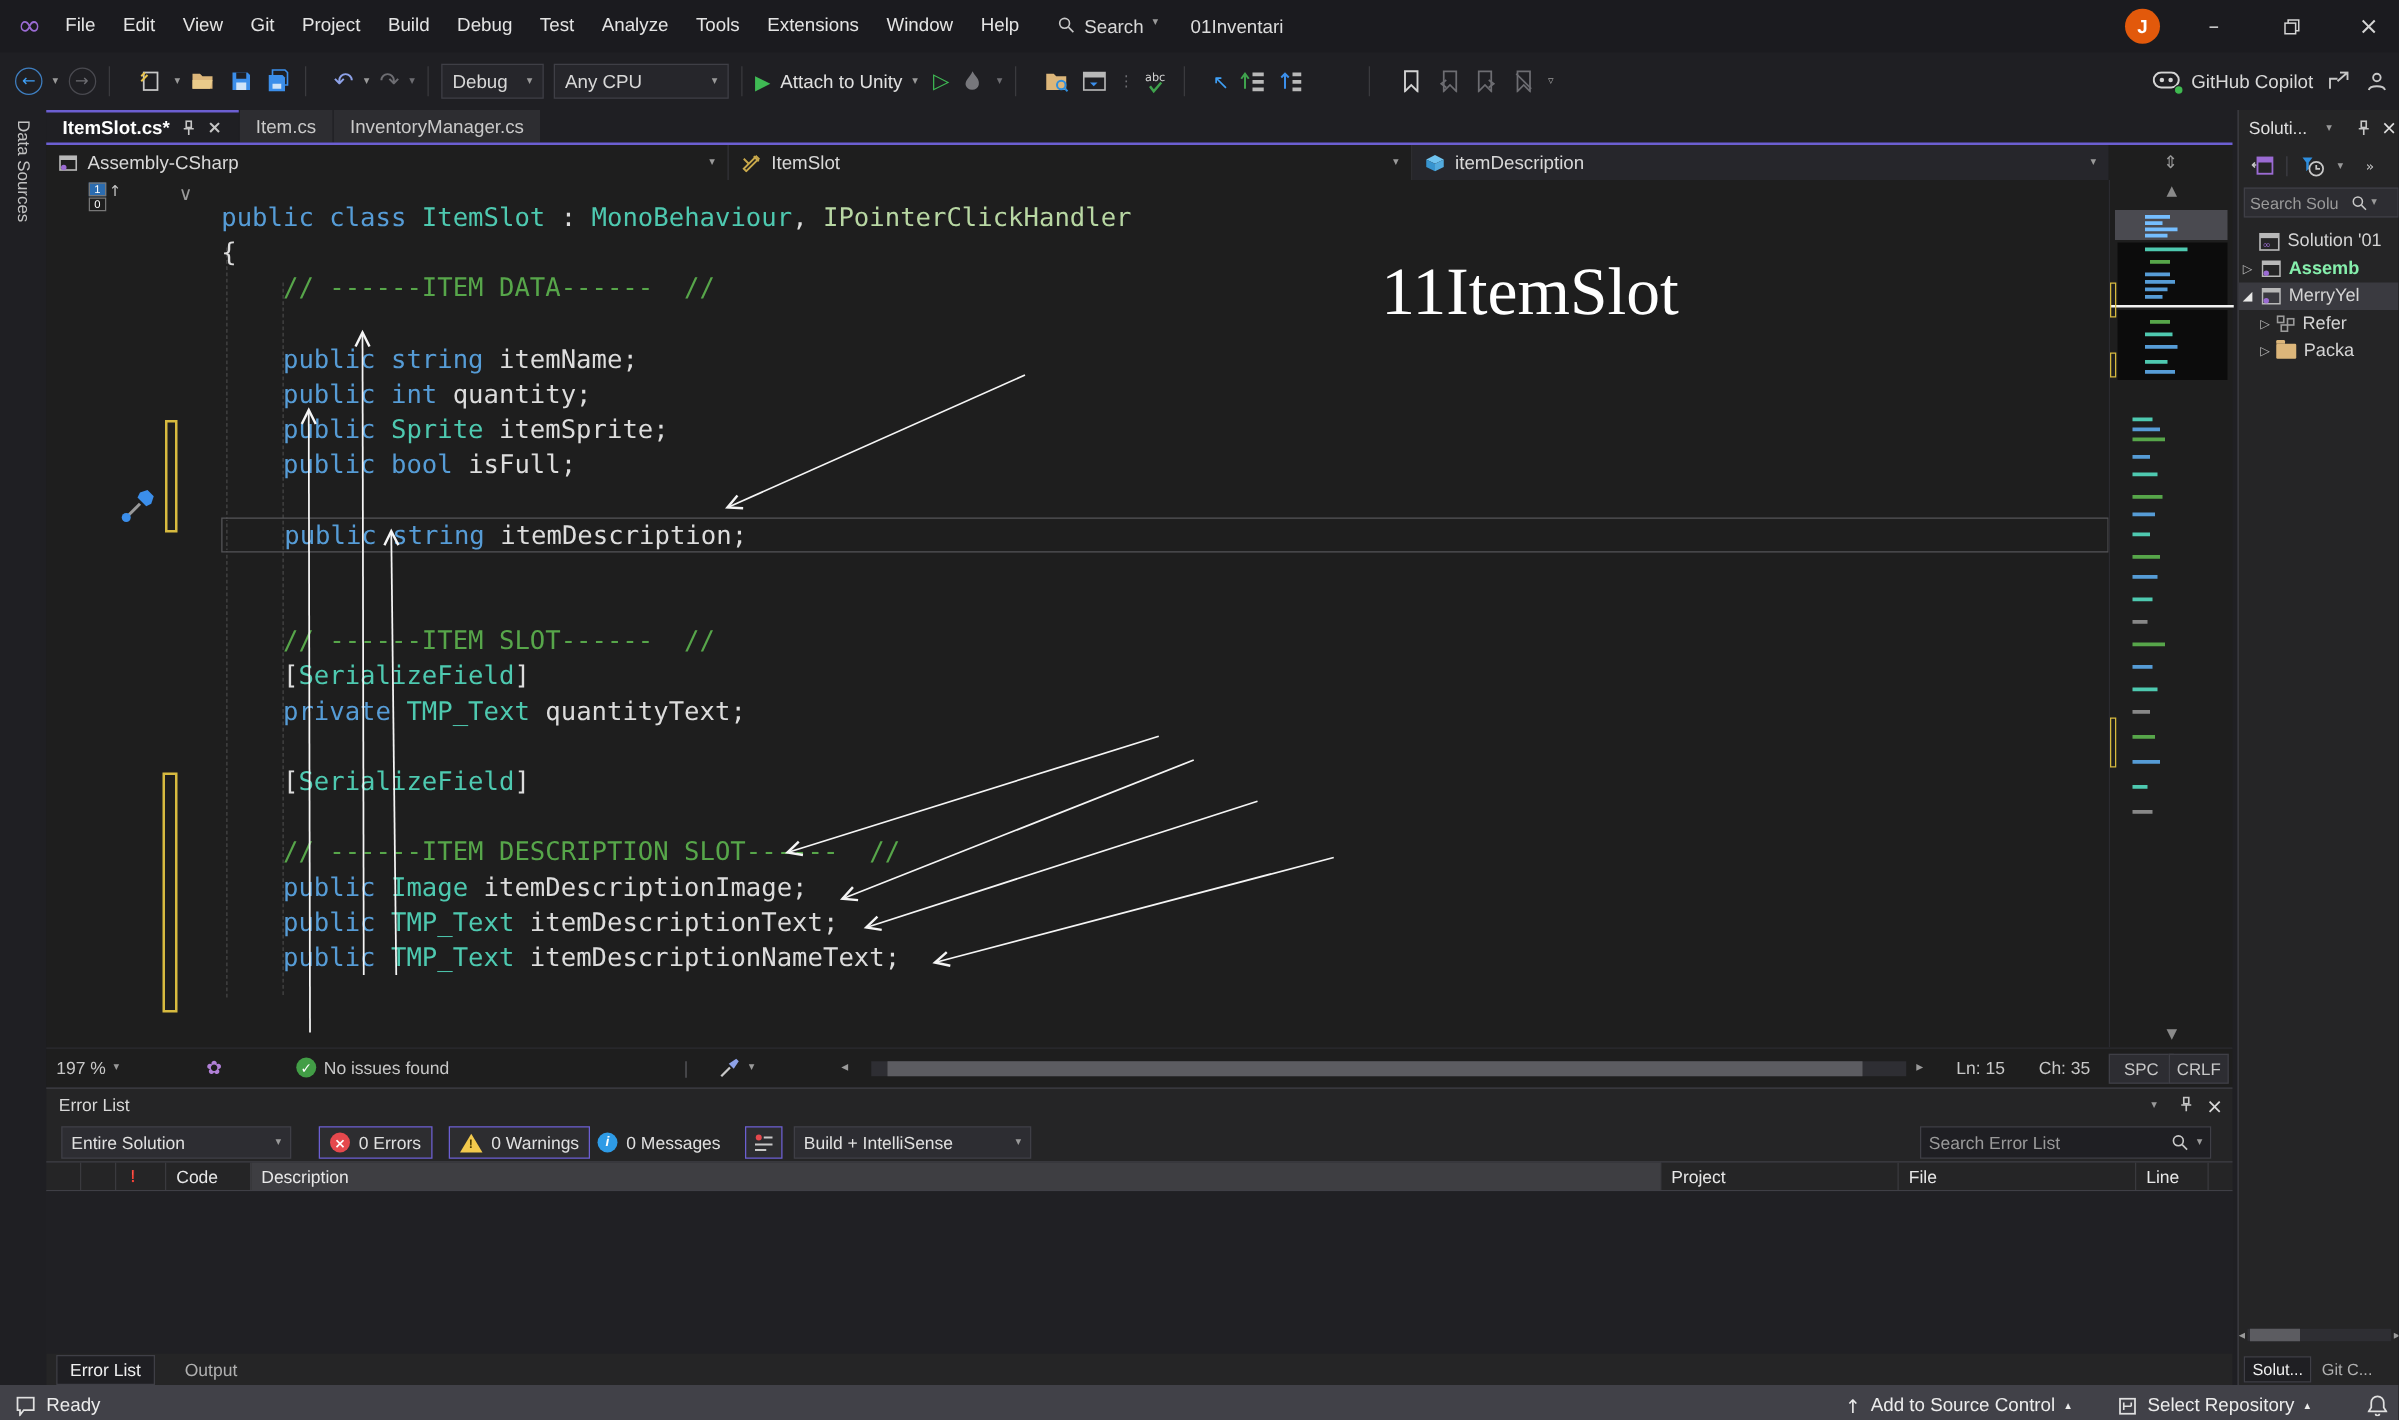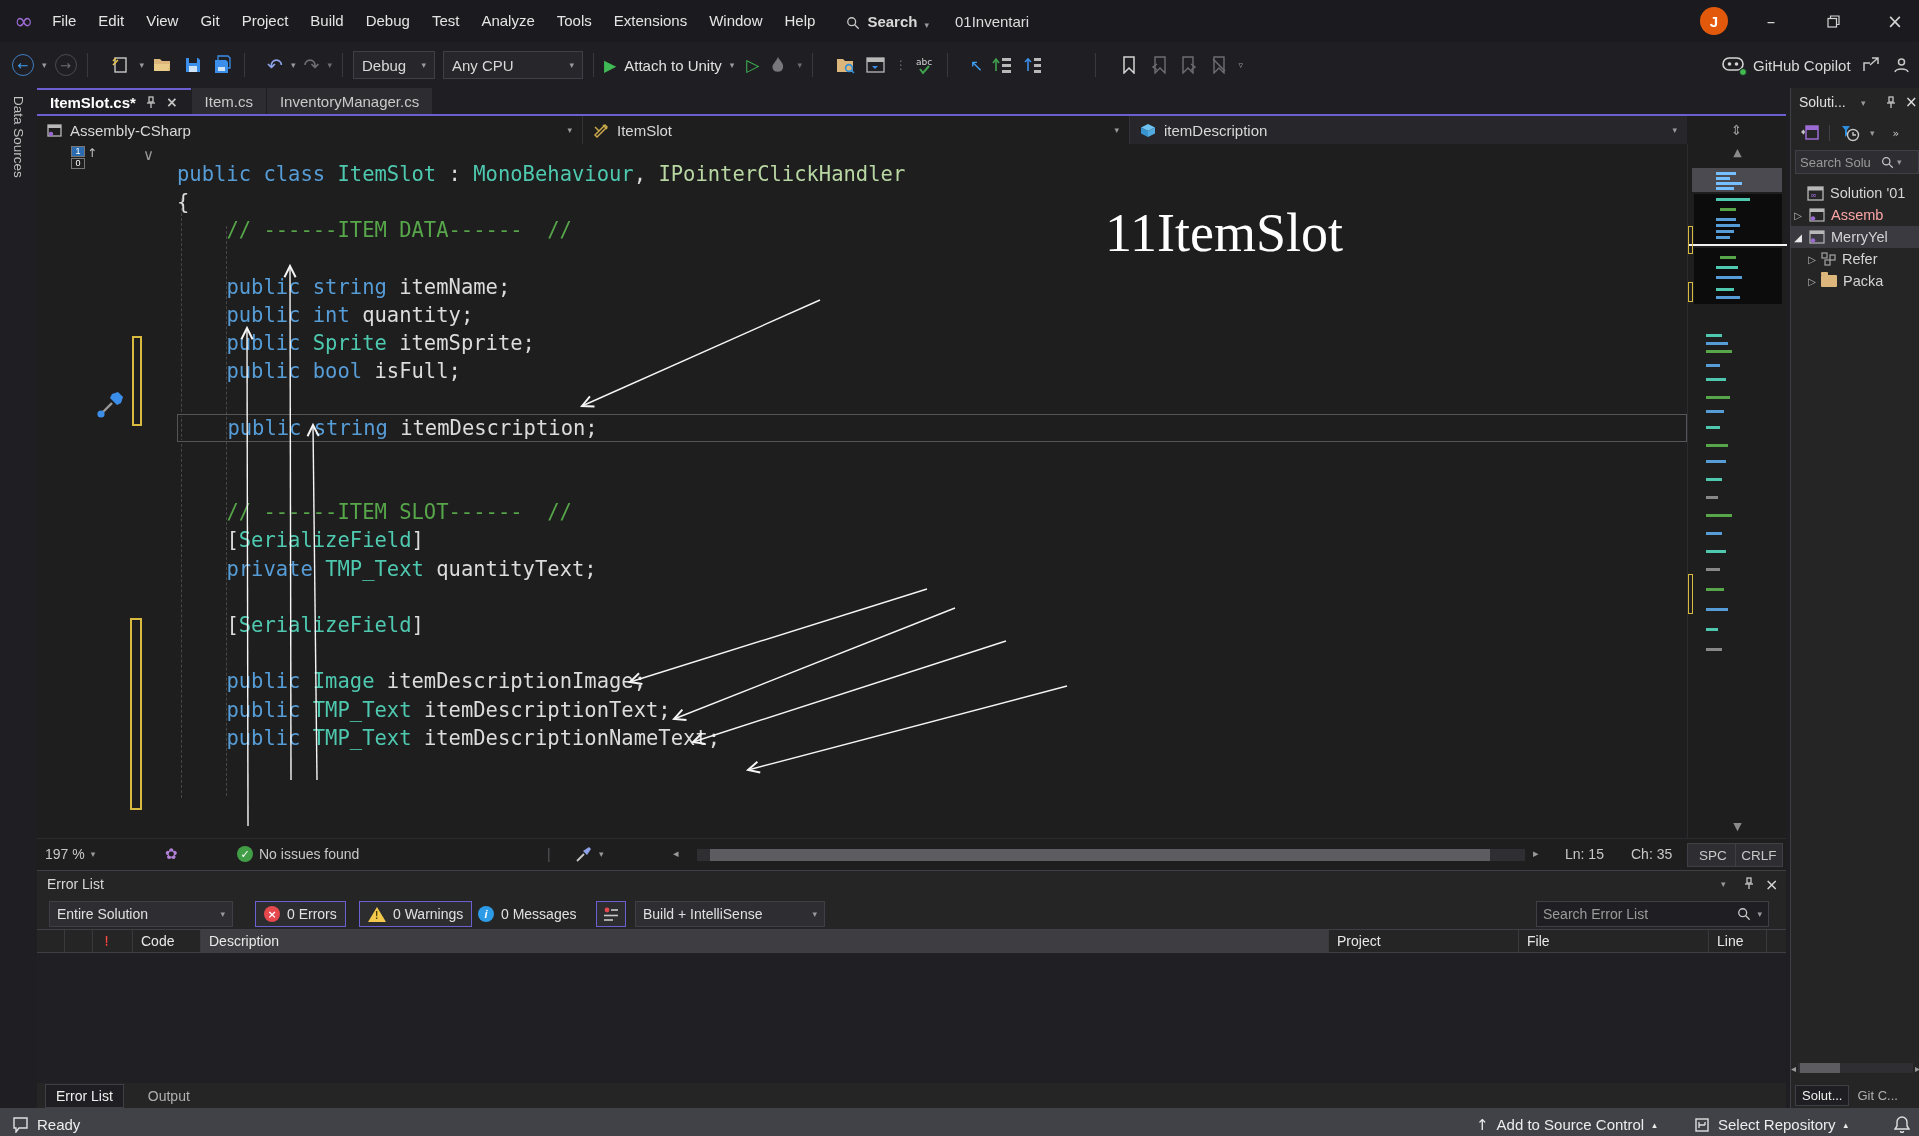--- a/index.html
+++ b/index.html
@@ -5,21 +5,21 @@
   * { margin:0; padding:0; box-sizing:border-box; }
   html,body { width:1919px; height:1136px; background:#1f1f23; overflow:hidden; }
   body { font-family:"Liberation Sans", sans-serif; color:#cccccc; }
   .glyph { font-family:"DejaVu Sans", sans-serif; }
   #app { position:relative; width:1919px; height:1136px; background:#1f1f23; overflow:hidden; }
 
   
   .titlebar { position:absolute; left:0; top:0; width:1919px; height:42px; background:#1b1b1f; display:flex; align-items:center; }
   .vs-logo { margin:0 8px 0 14px; color:#9b6bd3; font-size:23px; line-height:42px; }
   .menu-item { font-size:15px; color:#e4e4e4; padding:0 11px; line-height:42px; cursor:default; }
-  .tb-search { display:flex; align-items:flex-end; gap:7px; margin-left:20px; color:#d8d8d8; font-size:15px;font-weight:bold; }
+  .tb-search { display:flex; align-items:flex-start; gap:7px; margin-left:20px; color:#d8d8d8; font-size:15px; }
   .win-title { margin-left:26px; font-size:15px; color:#dcdcdc; }
   .avatar { position:absolute; left:1700px; top:7px; width:28px; height:28px; border-radius:50%; background:#E2590B; color:#fff; font-size:15px; font-weight:bold; display:flex; align-items:center; justify-content:center; }
   .win-btn { position:absolute; top:0; width:38px; height:42px; display:flex; align-items:center; justify-content:center; color:#d4d4d4; font-size:17px; }
   .chev { font-size:9px; color:#9a9a9a; }
   svg.ic { display:block; }
 
   
   .toolbar { position:absolute; left:0; top:42px; width:1919px; height:46px; background:#1f1f23; display:flex; align-items:center; font-size:15px; }
   .tb-group { display:flex; align-items:center; gap:8px; margin-left:12px; }
   .tb-sep { width:1px; height:24px; background:#3a3a3e; margin:0 10px; }
@@ -418,20 +418,21 @@
         <div class="code-line"></div>
         <div class="code-line current"><span class="tok-pln">    </span><span class="tok-kw">public</span><span class="tok-pln"> </span><span class="tok-kw">string</span><span class="tok-pln"> </span><span class="tok-pln">itemDescription;</span></div>
         <div class="code-line"></div>
         <div class="code-line"></div>
         <div class="code-line"><span class="tok-pln">    </span><span class="tok-com">// ------ITEM SLOT------  //</span></div>
         <div class="code-line"><span class="tok-pln">    </span><span class="tok-pln">[</span><span class="tok-type">SerializeField</span><span class="tok-pln">]</span></div>
         <div class="code-line"><span class="tok-pln">    </span><span class="tok-kw">private</span><span class="tok-pln"> </span><span class="tok-type">TMP_Text</span><span class="tok-pln"> </span><span class="tok-pln">quantityText;</span></div>
         <div class="code-line"></div>
         <div class="code-line"><span class="tok-pln">    </span><span class="tok-pln">[</span><span class="tok-type">SerializeField</span><span class="tok-pln">]</span></div>
         <div class="code-line"></div>
+        <div class="code-line"><span class="tok-pln">    </span><span class="tok-com">// ------ITEM DESCRIPTION SLOT------  //</span></div>
         <div class="code-line"><span class="tok-pln">    </span><span class="tok-kw">public</span><span class="tok-pln"> </span><span class="tok-type">Image</span><span class="tok-pln"> </span><span class="tok-pln">itemDescriptionImage;</span></div>
         <div class="code-line"><span class="tok-pln">    </span><span class="tok-kw">public</span><span class="tok-pln"> </span><span class="tok-type">TMP_Text</span><span class="tok-pln"> </span><span class="tok-pln">itemDescriptionText;</span></div>
         <div class="code-line"><span class="tok-pln">    </span><span class="tok-kw">public</span><span class="tok-pln"> </span><span class="tok-type">TMP_Text</span><span class="tok-pln"> </span><span class="tok-pln">itemDescriptionNameText;</span></div>
       </div>
   </div>
 
   <div class="minimap">
     <span class="mm-arrow glyph" style="top:2px;">▲</span>
     <div class="mm-block-light">
       <div class="mm-dash" style="left:24px;top:4px;width:20px;background:#75beff;"></div>
@@ -644,21 +645,21 @@
           </svg>
         <span>Solution '01</span>
       </div>
       <div class="tree-row">
         <span class="tw exp glyph">▷</span>
         <svg class="ic" width="16" height="14" viewBox="0 0 16 14" style="margin:0 6px 0 4px;">
             <rect x="1" y="1" width="14" height="12" fill="none" stroke="#b8b8b8" stroke-width="1.2"></rect>
             <rect x="1" y="1" width="14" height="3" fill="#b8b8b8"></rect>
             <circle cx="4" cy="10.5" r="2.2" fill="#9b6bd3"></circle>
           </svg>
-        <span style="font-weight:normal;color:#fca5a5;">Assemb</span>
+        <span style="font-weight:bold;color:#86efac;">Assemb</span>
       </div>
       <div class="tree-row selected">
         <span class="tw exp glyph" style="color:#e8e8e8;">◢</span>
         <svg class="ic" width="16" height="14" viewBox="0 0 16 14" style="margin:0 6px 0 4px;">
             <rect x="1" y="1" width="14" height="12" fill="none" stroke="#b8b8b8" stroke-width="1.2"></rect>
             <rect x="1" y="1" width="14" height="3" fill="#b8b8b8"></rect>
             <circle cx="4" cy="10.5" r="2.2" fill="#9b6bd3"></circle>
           </svg>
         <span>MerryYel</span>
       </div>

